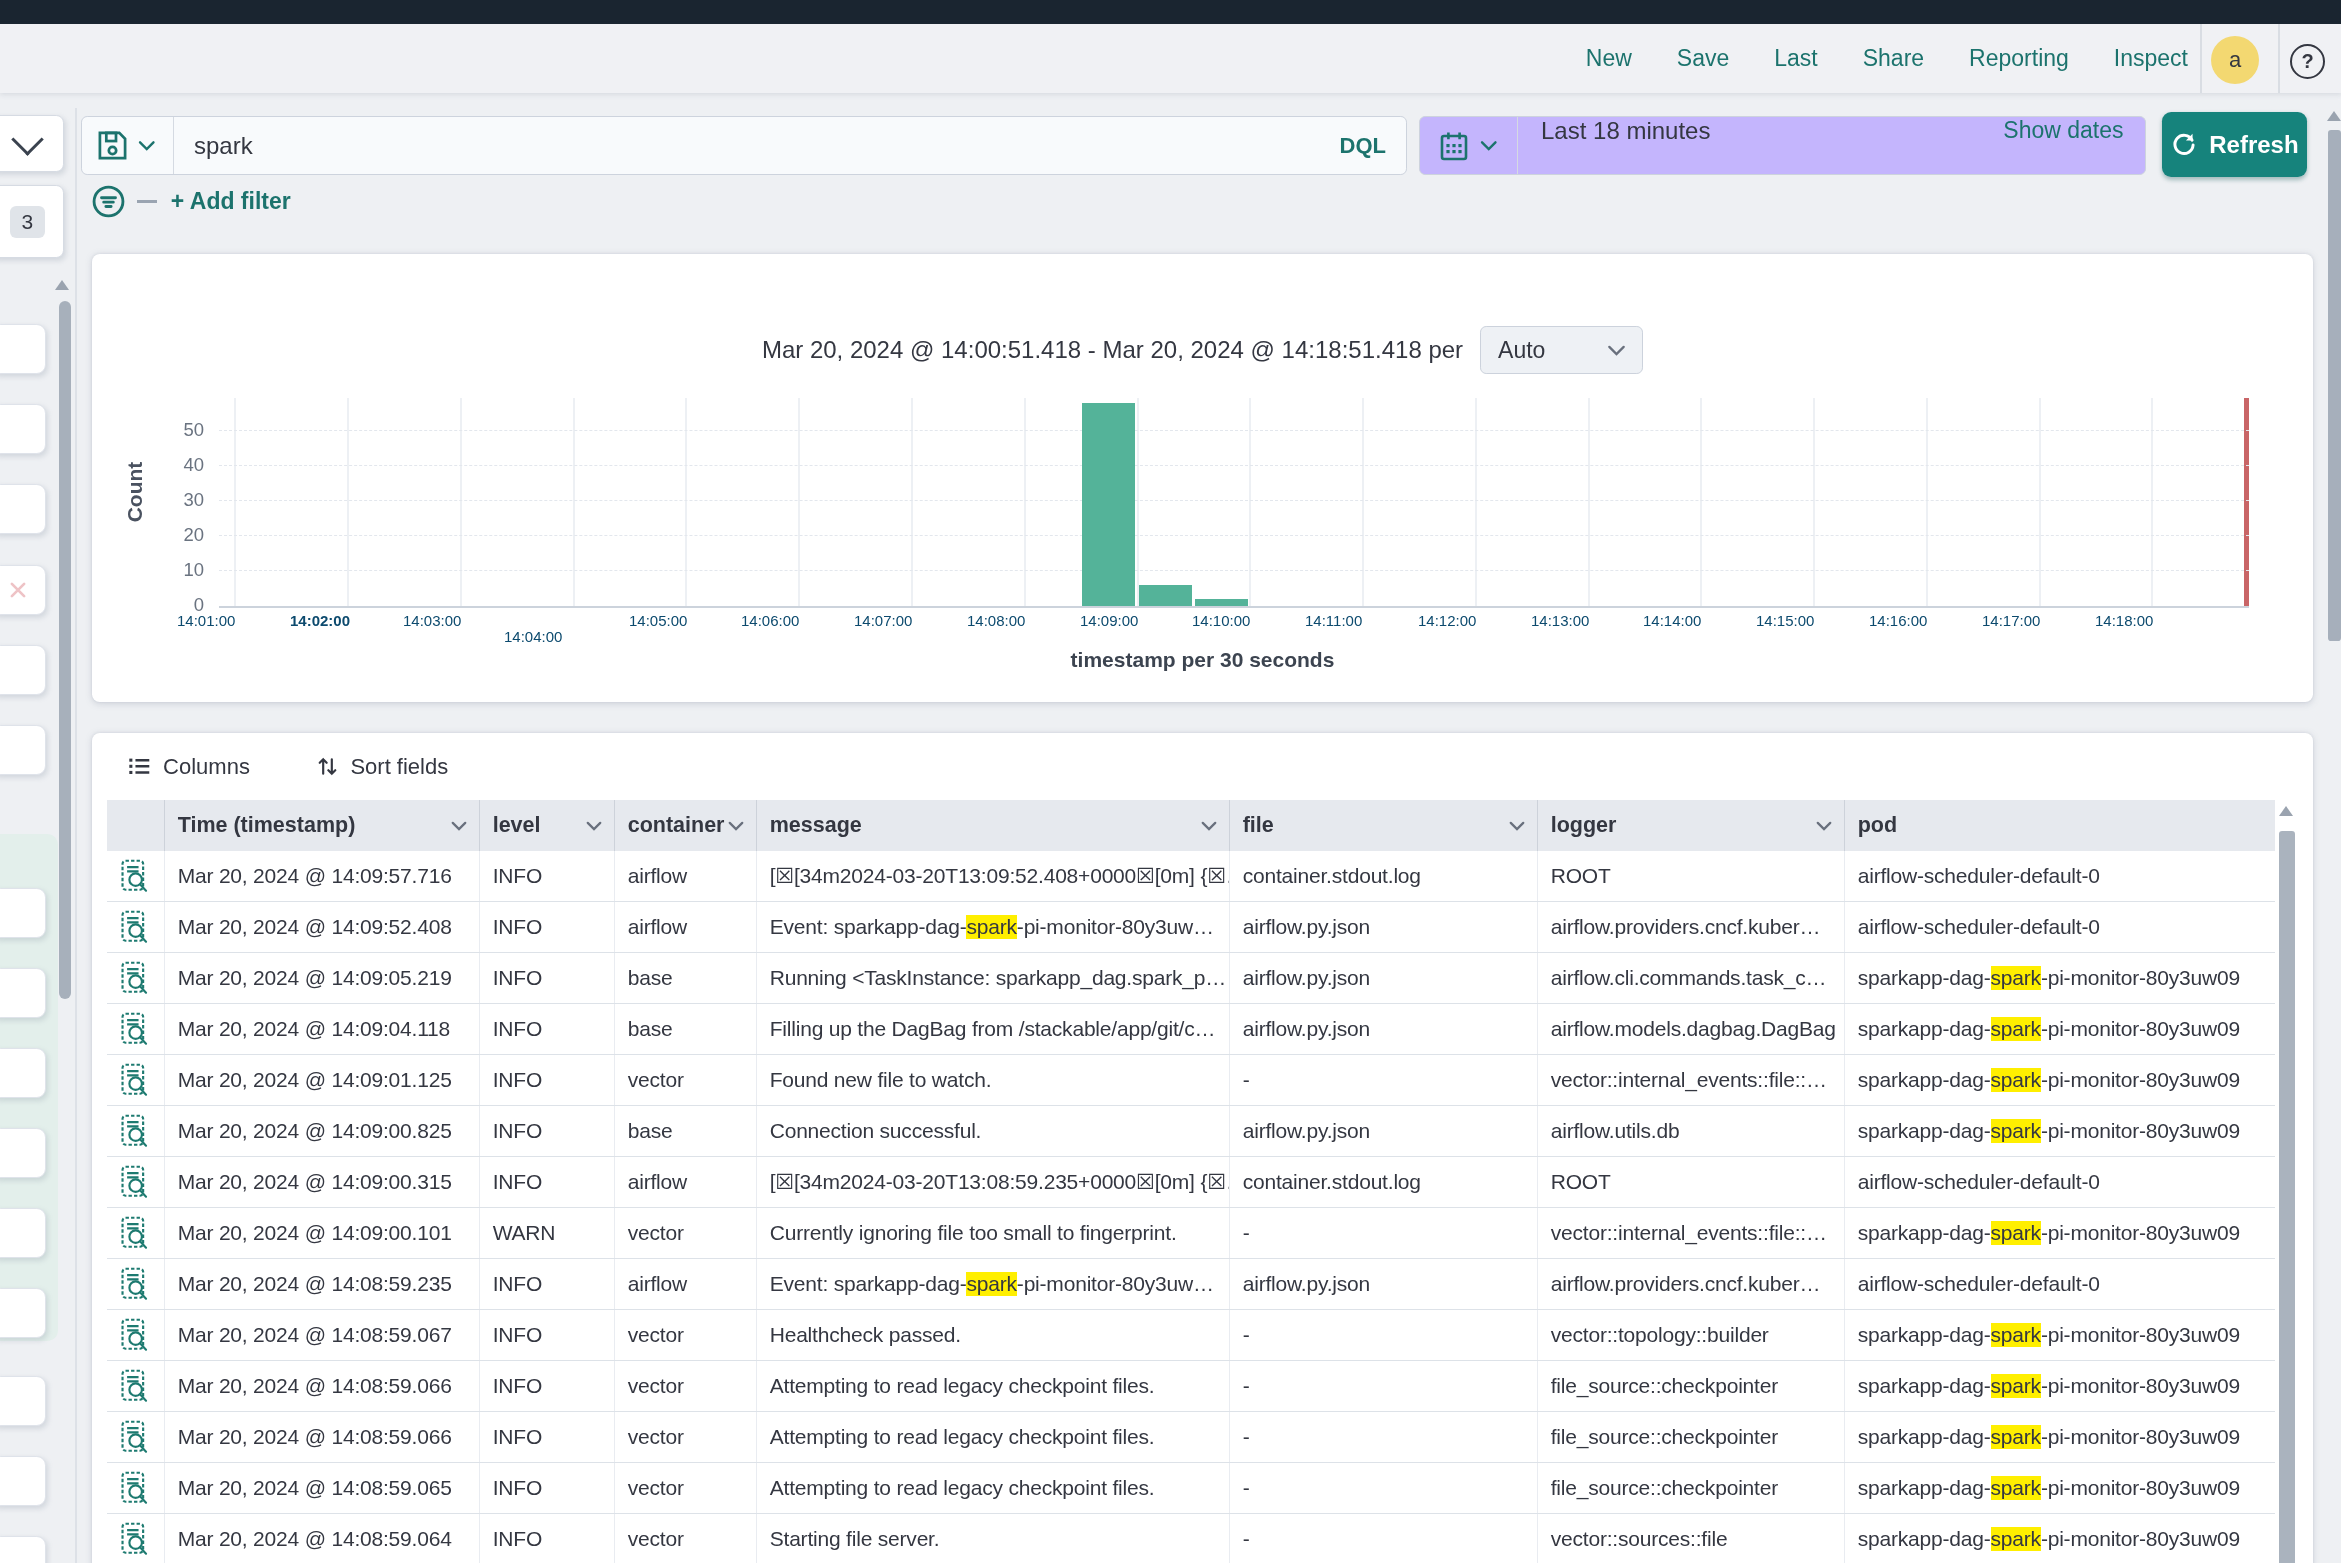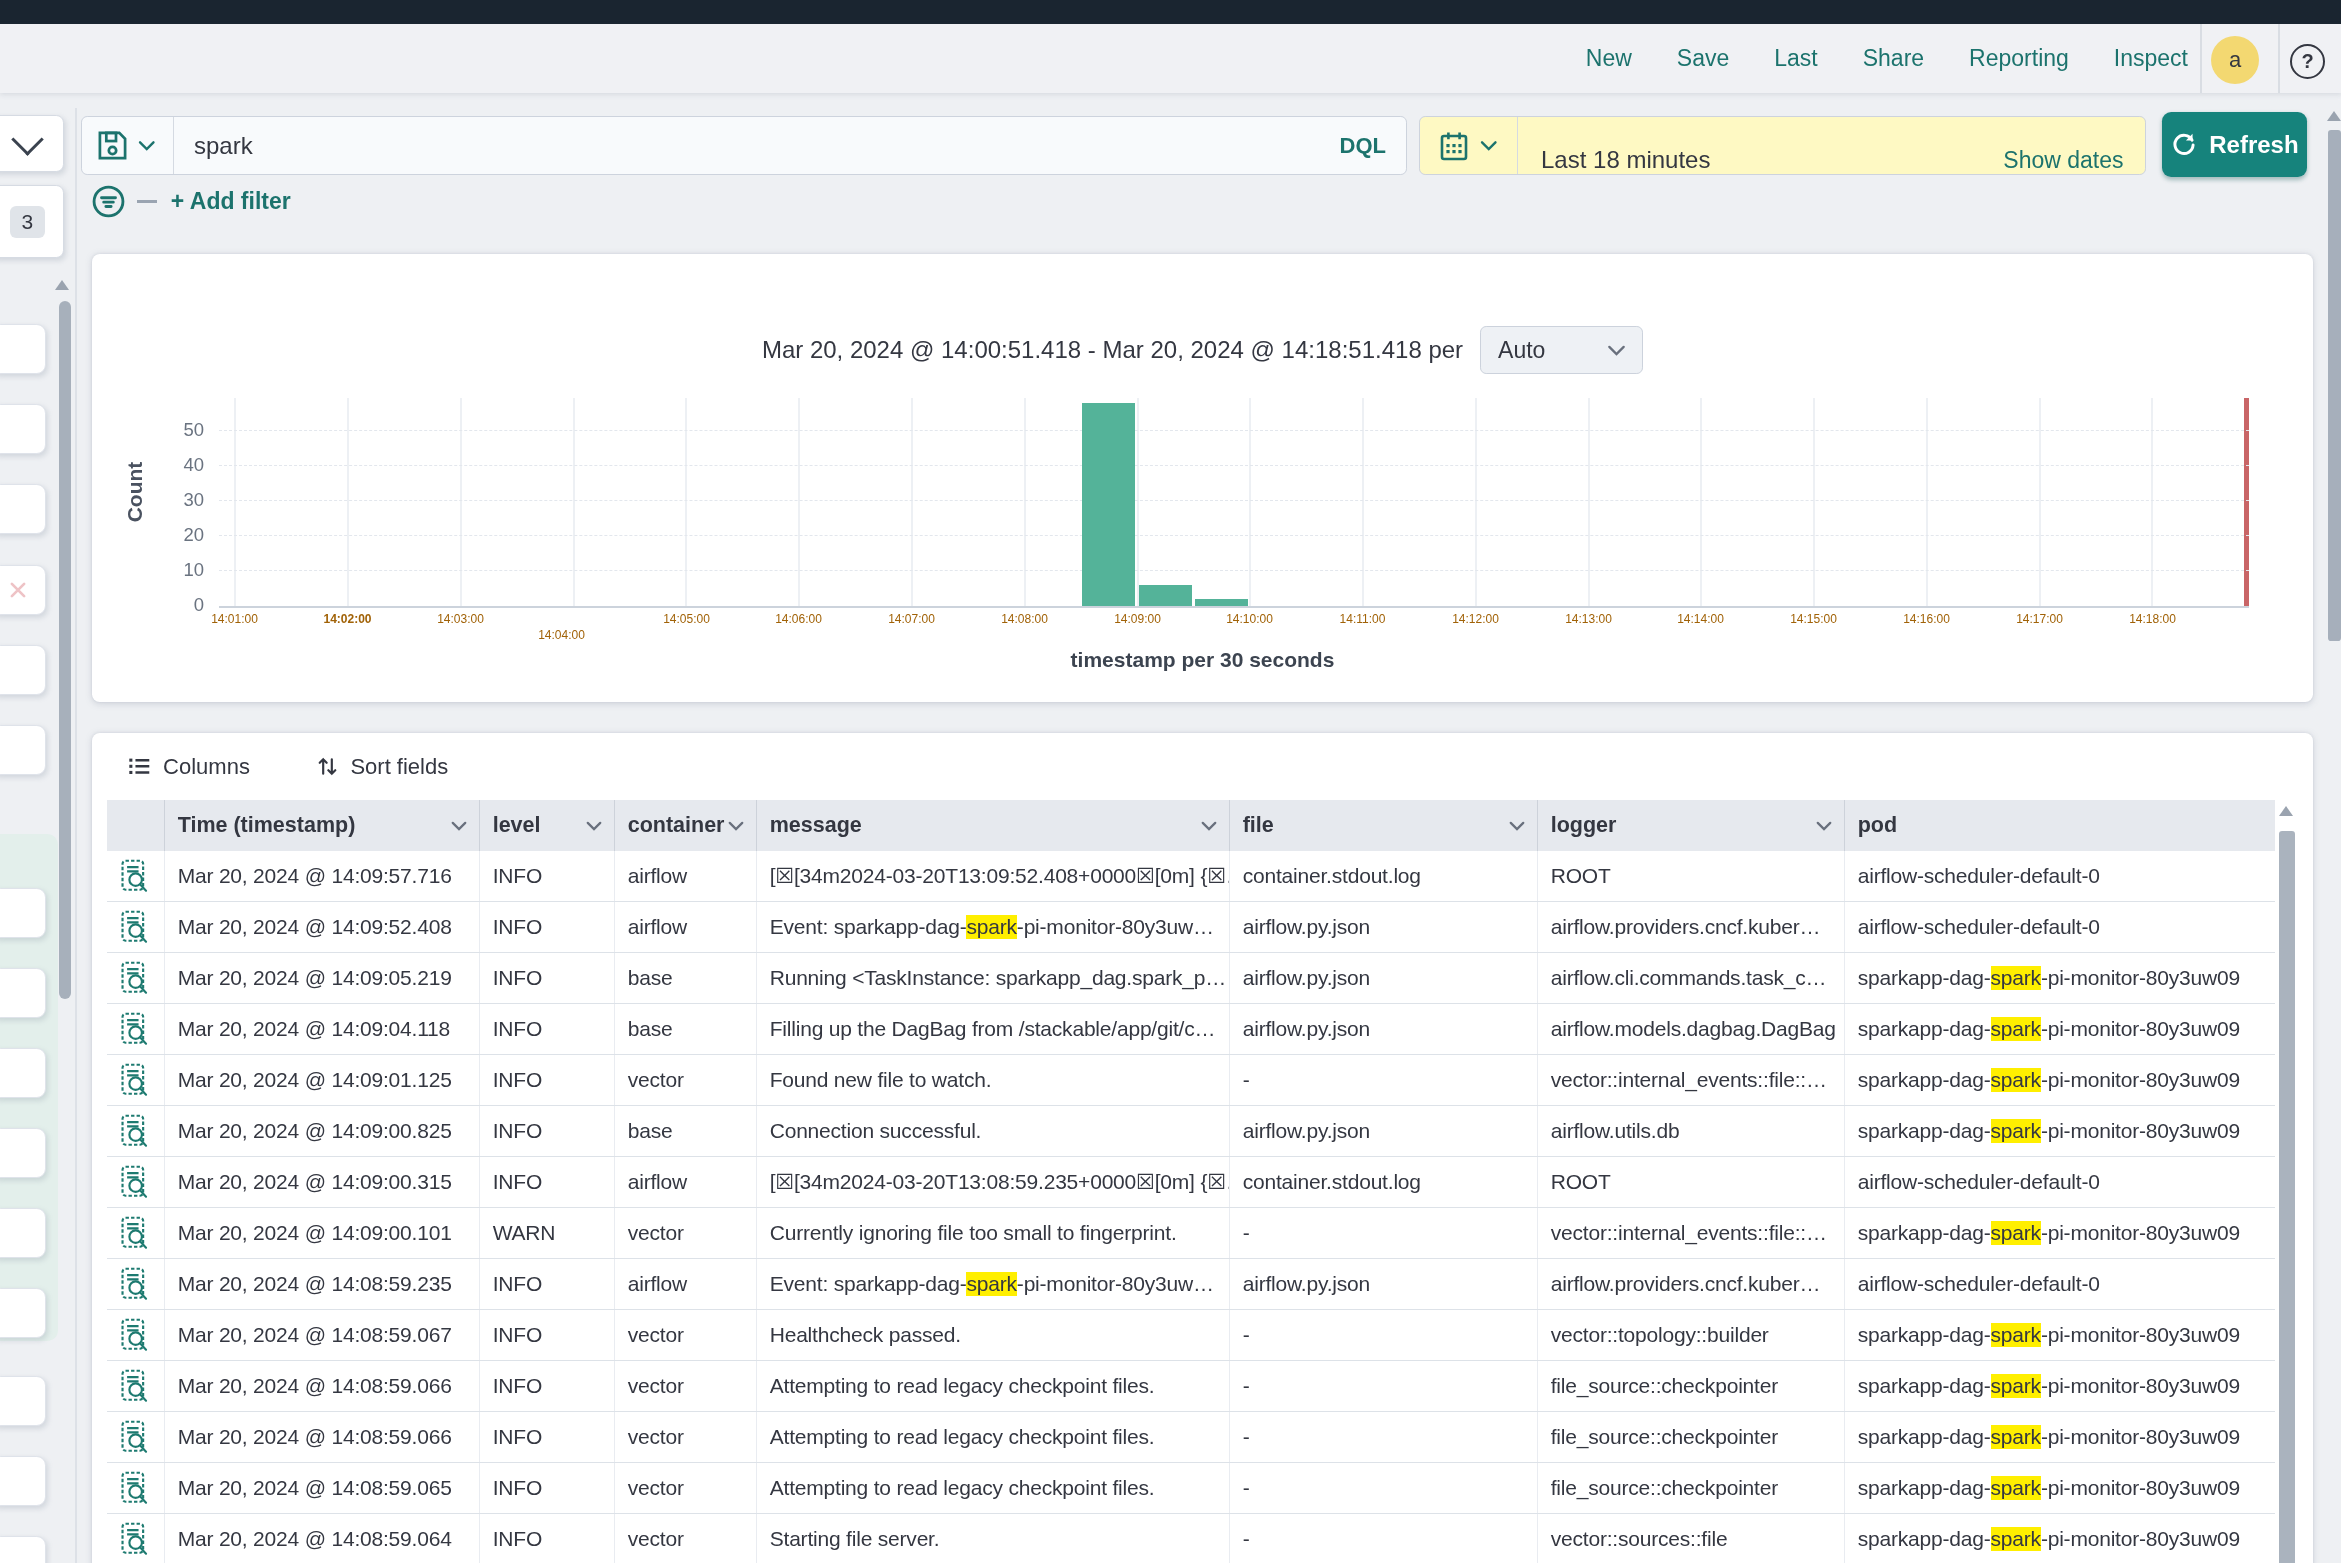--- a/index.html
+++ b/index.html
@@ -33,22 +33,22 @@
   .sbleft{position:absolute;left:59px;top:301px;width:11.5px;height:698px;background:#a7b0bb;border-radius:6.2px;}
   .tri-up{width:0;height:0;border-left:7.7px solid transparent;border-right:7.7px solid transparent;
     border-bottom:10px solid #9aa3af;position:absolute;}
   
   .querybar{position:absolute;left:81px;top:116px;width:1326px;height:59px;background:#f8fafc;
     border:1.5px solid #cdd3dd;border-radius:6.2px;display:flex;align-items:center;box-sizing:border-box;}
   .savesec{width:91px;height:100%;display:flex;align-items:center;justify-content:center;gap:7.7px;
     border-right:1.5px solid #d5dae2;cursor:pointer;}
   .qtext{flex:1;padding-left:20px;font-size:24px;}
   .dql{padding-right:20px;font-size:22px;font-weight:600;color:#1c736d;cursor:pointer;}
-  .datebar{position:absolute;left:1419px;top:116px;width:727px;height:59px;background:#fef9c3;
-    border:1.5px solid #cdd3dd;border-radius:6.2px;display:flex;align-items:flex-end;box-sizing:border-box;}
+  .datebar{position:absolute;left:1419px;top:116px;width:727px;height:59px;background:#c4b5fd;
+    border:1.5px solid #cdd3dd;border-radius:6.2px;display:flex;align-items:flex-start;box-sizing:border-box;}
   .calsec{width:97px;height:100%;display:flex;align-items:center;justify-content:center;gap:7.7px;
     border-right:1.5px solid #d5dae2;cursor:pointer;}
   .drange{flex:1;padding-left:23px;font-size:24px;}
   .showdates{padding-right:21.5px;font-size:23px;color:#1c736d;cursor:pointer;white-space:nowrap;}
   .refreshbtn{position:absolute;left:2162px;top:112px;width:145px;height:65px;border:none;border-radius:9.2px;
     background:#16837c;color:#fff;display:flex;align-items:center;justify-content:center;gap:10.8px;
     font-size:24px;font-weight:600;cursor:pointer;box-shadow:0 2.3px 4.6px rgba(20,90,85,.35);
     font-family:"Liberation Sans","DejaVu Sans",sans-serif;}
   
   .filterrow{position:absolute;left:91px;top:183px;height:37px;display:flex;align-items:center;}
@@ -67,21 +67,21 @@
   .ylab{position:absolute;left:-34px;top:226px;width:154px;text-align:center;transform:rotate(-90deg);
     font-weight:700;font-size:21px;color:#4a5260;}
   .ytick{position:absolute;right:0;font-size:18.5px;color:#6a7380;}
   #yticks{position:absolute;left:46px;top:0;width:66px;height:448px;}
   .plot{position:absolute;left:127px;top:144px;width:2030px;height:208px;border-bottom:2.3px solid #ccd3dc;}
   .vgrid{position:absolute;top:0;bottom:0;width:1.5px;background:#edf0f4;}
   .hgrid{position:absolute;left:0;right:0;height:0;border-top:1.5px dashed #e3e7ed;}
   .bar{position:absolute;bottom:0;}
   .nowline{position:absolute;right:0;top:0;bottom:0;width:4.6px;}
   #xticks{position:absolute;left:127px;top:358px;width:2030px;height:24.6px;}
-  .xtick{position:absolute;width:115px;text-align:center;font-size:12px;color:#a16207;}
+  .xtick{position:absolute;width:115px;text-align:left;font-size:15px;color:#0c4a6e;}
   .xlabel{position:absolute;top:394px;width:100%;text-align:center;font-size:21px;font-weight:700;color:#3c4450;}
   
   .tablecard{position:absolute;left:92px;top:733px;width:2221px;height:846px;border-radius:7.7px 7.7px 0 0;}
   .ttoolbar{position:absolute;top:0;left:0;right:0;height:67px;display:flex;align-items:center;
     padding-left:35px;gap:66px;}
   .tbtn{display:flex;align-items:center;gap:11.5px;font-size:22px;font-weight:500;color:#343741;cursor:pointer;}
   .tgrid{display:grid;grid-template-columns:58px 315px 135px 142px 473px 308px 307px 1fr;}
   .thead{position:absolute;left:15.4px;top:67px;width:2168px;height:51px;background:#e6e9ee;
     font-weight:700;font-size:21.5px;}
   .th{display:flex;align-items:center;padding-left:12.3px;border-right:1.5px solid #cdd2da;box-sizing:border-box;}

